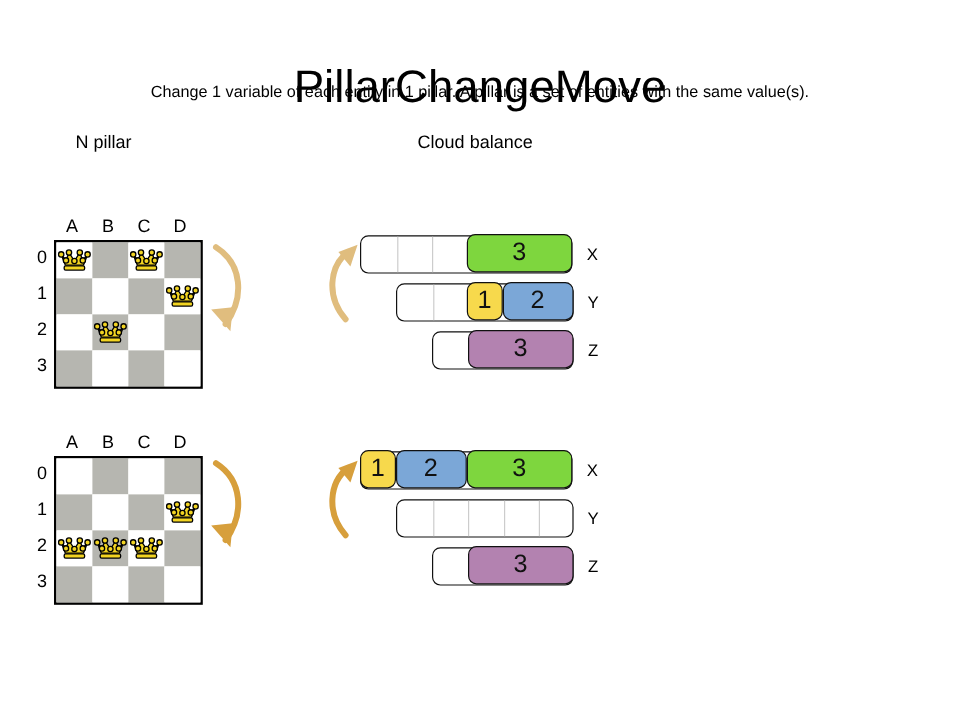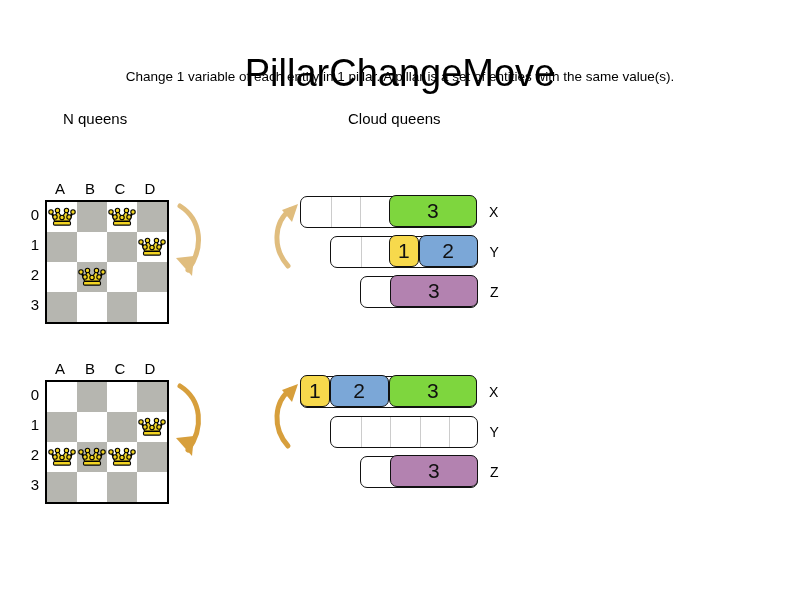--- a/index.html
+++ b/index.html
@@ -159,22 +159,22 @@
     width: 20px;
     text-align: left;
   }
 </style>
 </head>
 <body>
 
 <h1 class="page-title">PillarChangeMove</h1>
 <div class="page-subtitle">Change 1 variable of each entity in 1 pillar. A pillar is a set of entities with the same value(s).</div>
 
-<div class="section-label" id="nqueens-label">N queens</div>
-<div class="section-label" id="cloud-label">Cloud queens</div>
+<div class="section-label" id="nqueens-label">N pillar</div>
+<div class="section-label" id="cloud-label">Cloud balance</div>
 
 <div class="board-block" id="board-block-before">
   <div class="col-labels">
       <div class="col-label" style="left: 0px;">A</div>
       <div class="col-label" style="left: 30px;">B</div>
       <div class="col-label" style="left: 60px;">C</div>
       <div class="col-label" style="left: 90px;">D</div>
     </div>
   <div class="row-labels">
       <div class="row-label" style="top: 0px;">0</div>

